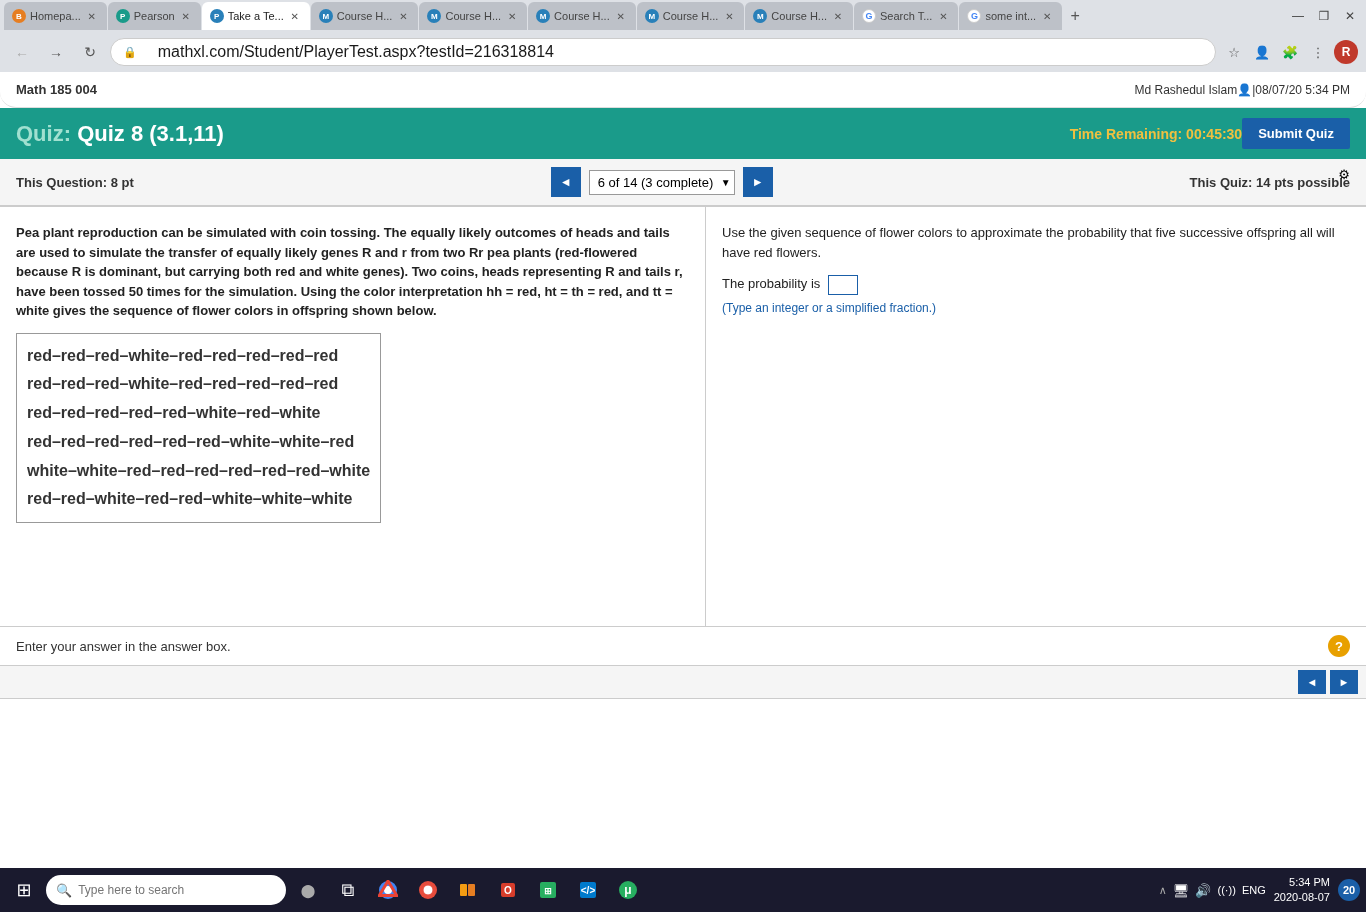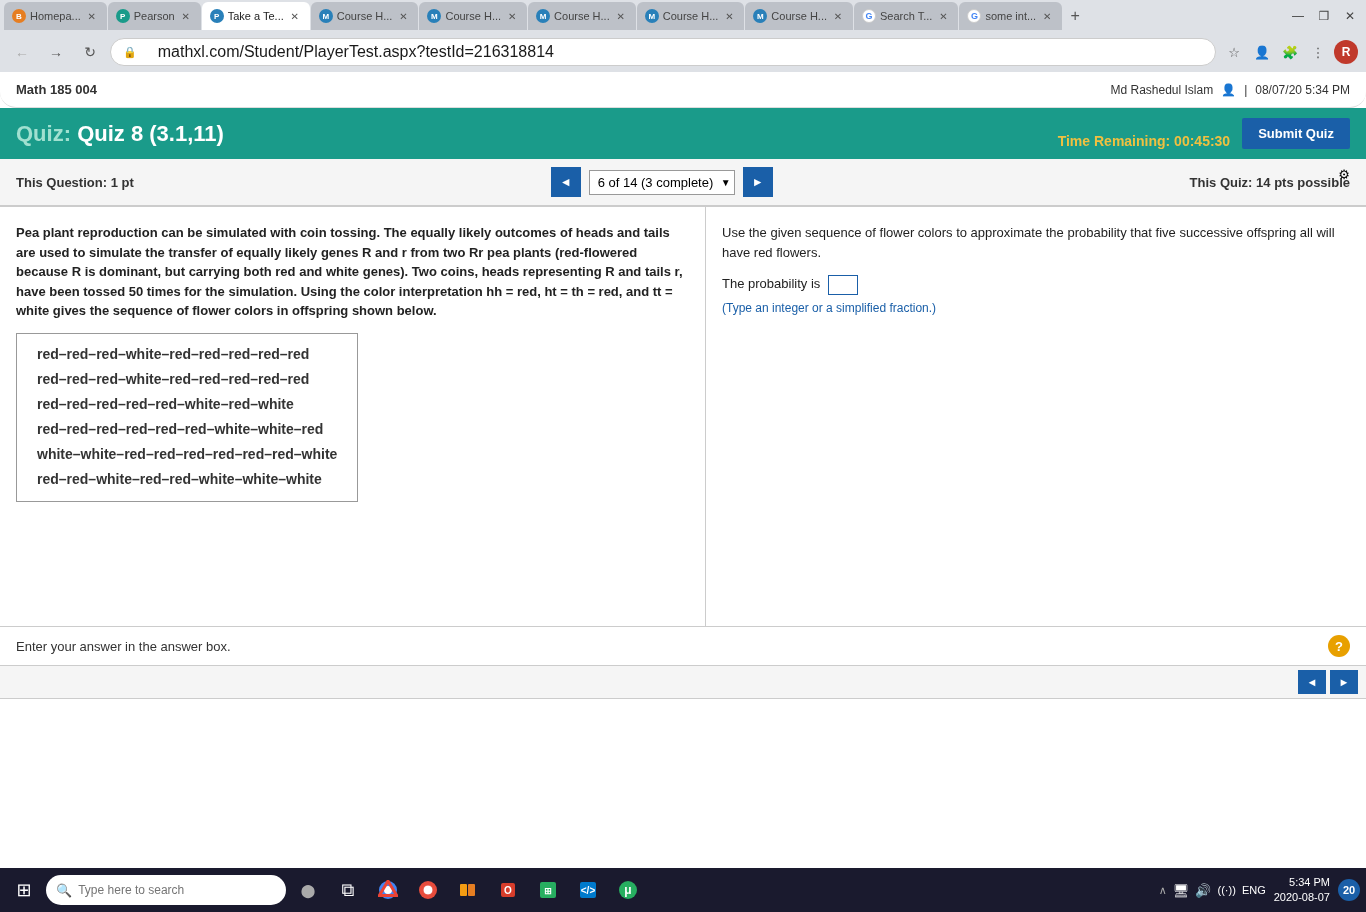--- a/index.html
+++ b/index.html
@@ -136,38 +136,38 @@
       display: flex;
       justify-content: space-between;
       align-items: center;
       padding: 6px 16px;
       border-bottom: 1px solid #ddd;
       background: #fff;
       height: 36px;
       border-radius: 16px;
     }
     .course-name { font-size: 13px; font-weight: bold; color: #333; }
-    .header-right { display: flex; align-items: flex-end; gap: 8px; font-size: 12px; color: #333; }
+    .header-right { display: flex; align-items: flex-end; font-size: 12px; color: #333; }
 
     
     .quiz-title-bar {
       background: #1a9b8a;
       padding: 10px 16px;
       display: flex;
       justify-content: space-between;
       align-items: center;
     }
     .quiz-title {
       font-size: 22px;
       color: #fff;
       font-weight: normal;
     }
     .quiz-title span { font-weight: bold; }
     .quiz-label { color: #a0e0d0; }
-    .timer-area { display: flex; align-items: flex-end; gap: 12px; }
+    .timer-area { display: flex; align-items: center; }
     .time-remaining { color: #f0c040; font-size: 14px; }
     .time-remaining span { font-weight: bold; }
     .submit-btn {
       background: #1a5fa8;
       color: white;
       border: none;
       padding: 8px 16px;
       font-size: 13px;
       font-weight: bold;
       cursor: pointer;
@@ -237,24 +237,24 @@
     .right-panel {
       width: 660px;
       padding: 16px;
       font-size: 13px;
       color: #222;
       line-height: 1.5;
     }
 
     .sequence-box {
       border: 1px solid #999;
-      padding: 8px 20px;
+      padding: 8px 10px;
       margin-top: 12px;
       display: inline-block;
-      font-size: 14px;
+      font-size: 16px;
       line-height: 1.8;
       color: #333;
       min-width: 260px;
     }
 
     .probability-line {
       margin-top: 12px;
       font-size: 13px;
     }
     .answer-input {
@@ -515,21 +515,21 @@
           <span style="font-weight:bold;">00:45:30</span>
         </div>
         <button class="submit-btn">Submit Quiz</button>
       </div>
     </div>
 
     <div class="nav-bar-wrapper">
       <div class="question-nav-bar">
         <div class="this-question">
           <span>This Question:</span>
-          <span style="font-weight:bold;">1 pt</span>
+          <span style="font-weight:bold;">8 pt</span>
         </div>
         <div class="nav-center question-section">
           <button class="nav-arrow-btn">◄</button>
           <div class="dropdown-wrapper">
             <select class="question-dropdown">
               <option>6 of 14 (3 complete)</option>
             </select>
             <span class="dropdown-arrow">▼</span>
           </div>
           <button class="nav-arrow-btn">►</button>

